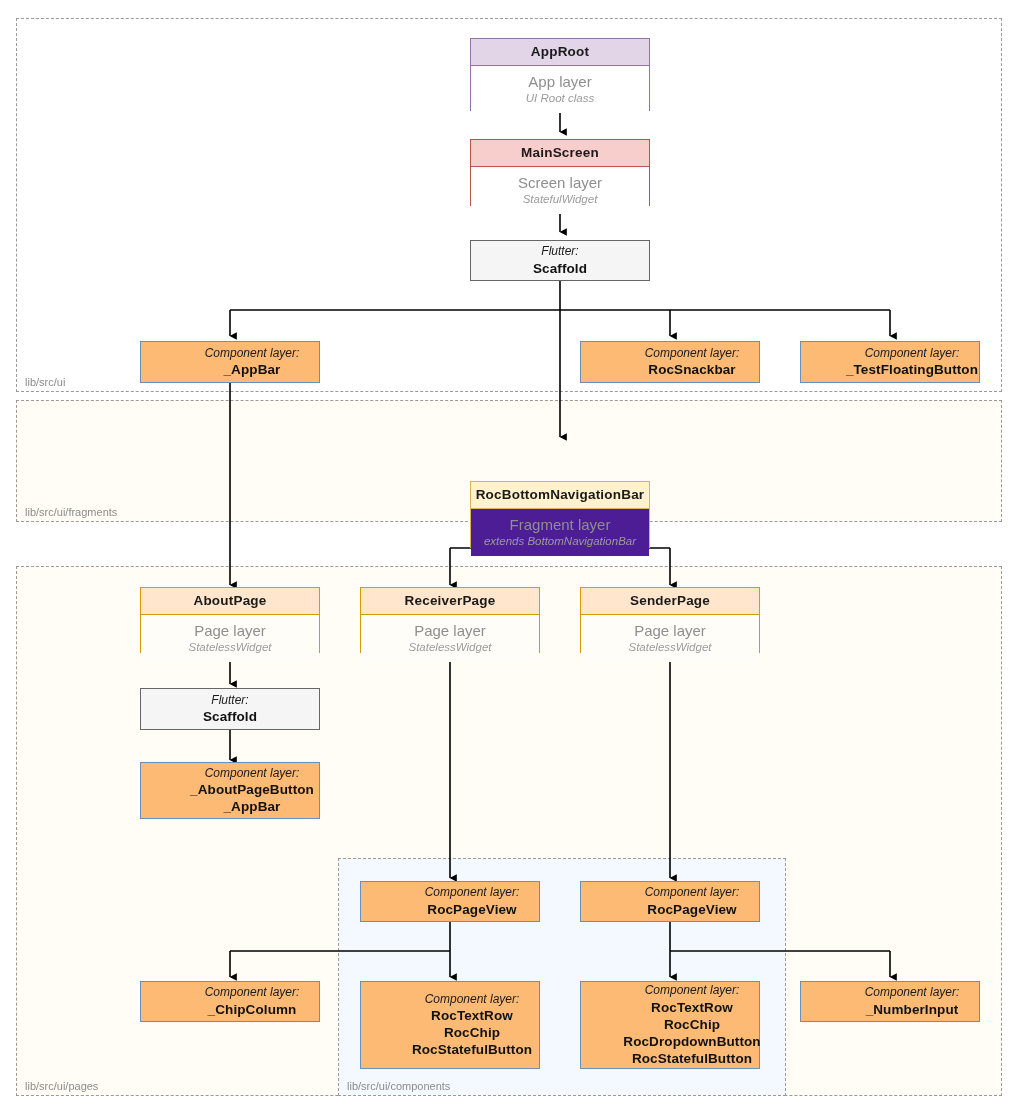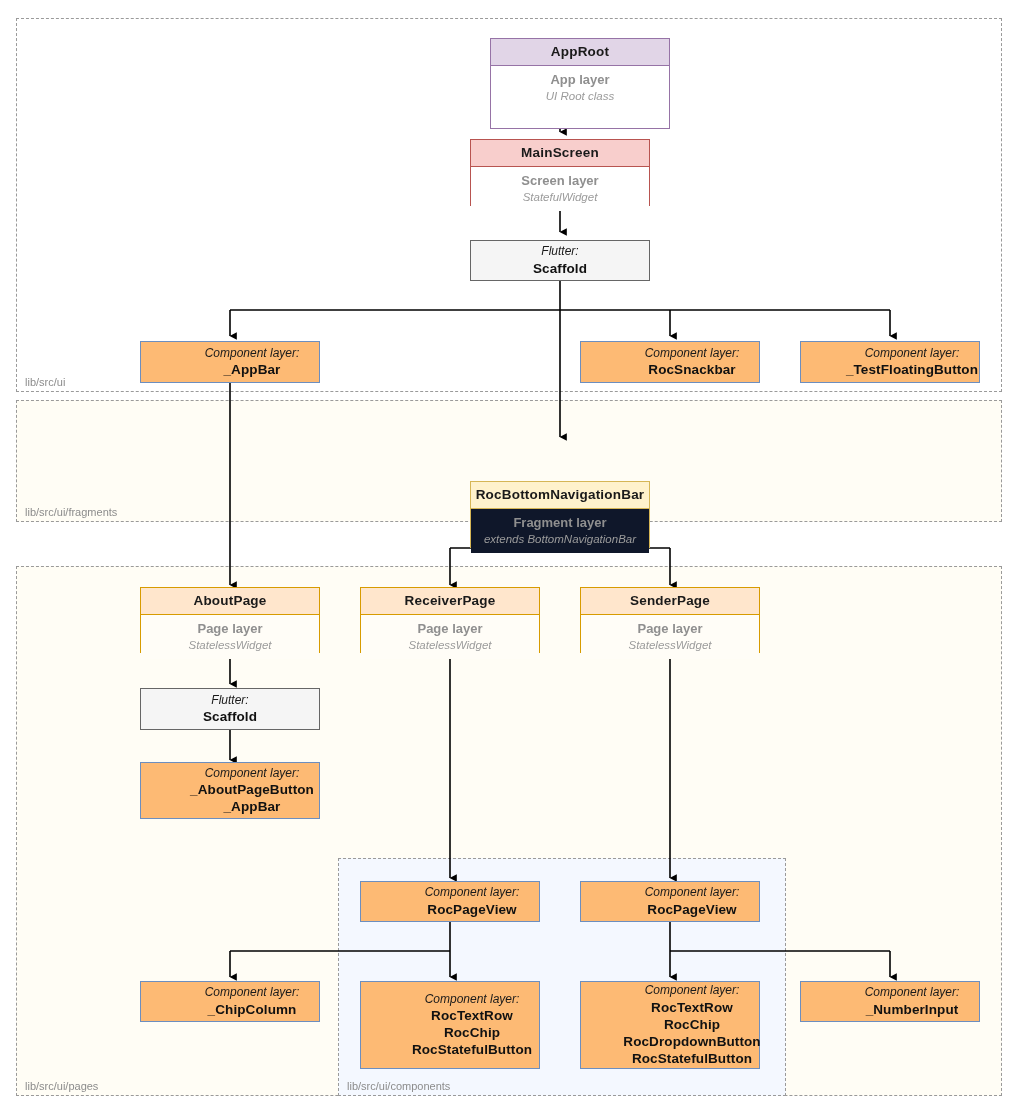--- a/index.html
+++ b/index.html
@@ -47,31 +47,31 @@
     padding:5px 4px 6px 4px;
     letter-spacing:.2px;
     border-bottom:1px solid #666;
   }
   .node .body{
     box-sizing:border-box;
     padding:6px 4px 7px 4px;
     line-height:1.28;
     background:#ffffff;
   }
-  .node .body .l1{font-size:13px;font-weight:bold;color:#8f8f8f;display:block;}
+  .node .body .l1{font-size:15px;font-weight:normal;color:#8f8f8f;display:block;}
   .node .body .l2{font-size:11.5px;font-style:italic;color:#9b9b9b;display:block;}
 
   
   .n-app{border-color:#9673a6;}
   .n-app .hdr{background:#e1d5e7;border-bottom-color:#9673a6;}
   .n-screen{border-color:#b85450;}
   .n-screen .hdr{background:#f8cecc;border-bottom-color:#b85450;}
   .n-frag{border-color:#d6b656;margin-top:41px;}
   .n-frag .hdr{background:#fff2cc;border-bottom-color:#d6b656;}
-  .n-frag .body{background:#0f172a;}
+  .n-frag .body{background:#4c1d95;}
   .n-page{border-color:#d79b00;}
   .n-page .hdr{background:#ffe6cc;border-bottom-color:#d79b00;}
   .n-page .body{background:#fffdf7;}
 
   
   .simple{
     position:absolute;
     box-sizing:border-box;
     border:1px solid #666;
     display:flex;
@@ -144,21 +144,21 @@
       <path d="M230,951 L230,977" marker-end="url(#ah)"></path>
       <path d="M450,951 L450,977" marker-end="url(#ah)"></path>
 
       <path d="M670,922 L670,951"></path>
       <path d="M670,951 L890,951"></path>
       <path d="M670,951 L670,977" marker-end="url(#ah)"></path>
       <path d="M890,951 L890,977" marker-end="url(#ah)"></path>
     </g>
   </svg>
 
-  <div class="node n-app" style="left:470px;top:38px;width:180px;height:91px;margin-left:20px;">
+  <div class="node n-app" style="left:470px;top:38px;width:180px;height:73px;">
     <div class="hdr">AppRoot</div>
     <div class="body">
       <span class="l1">App layer</span>
       <span class="l2">UI Root class</span>
     </div>
   </div>
 
   <div class="node n-screen" style="left:470px;top:139px;width:180px;height:67px;">
     <div class="hdr">MainScreen</div>
     <div class="body">

